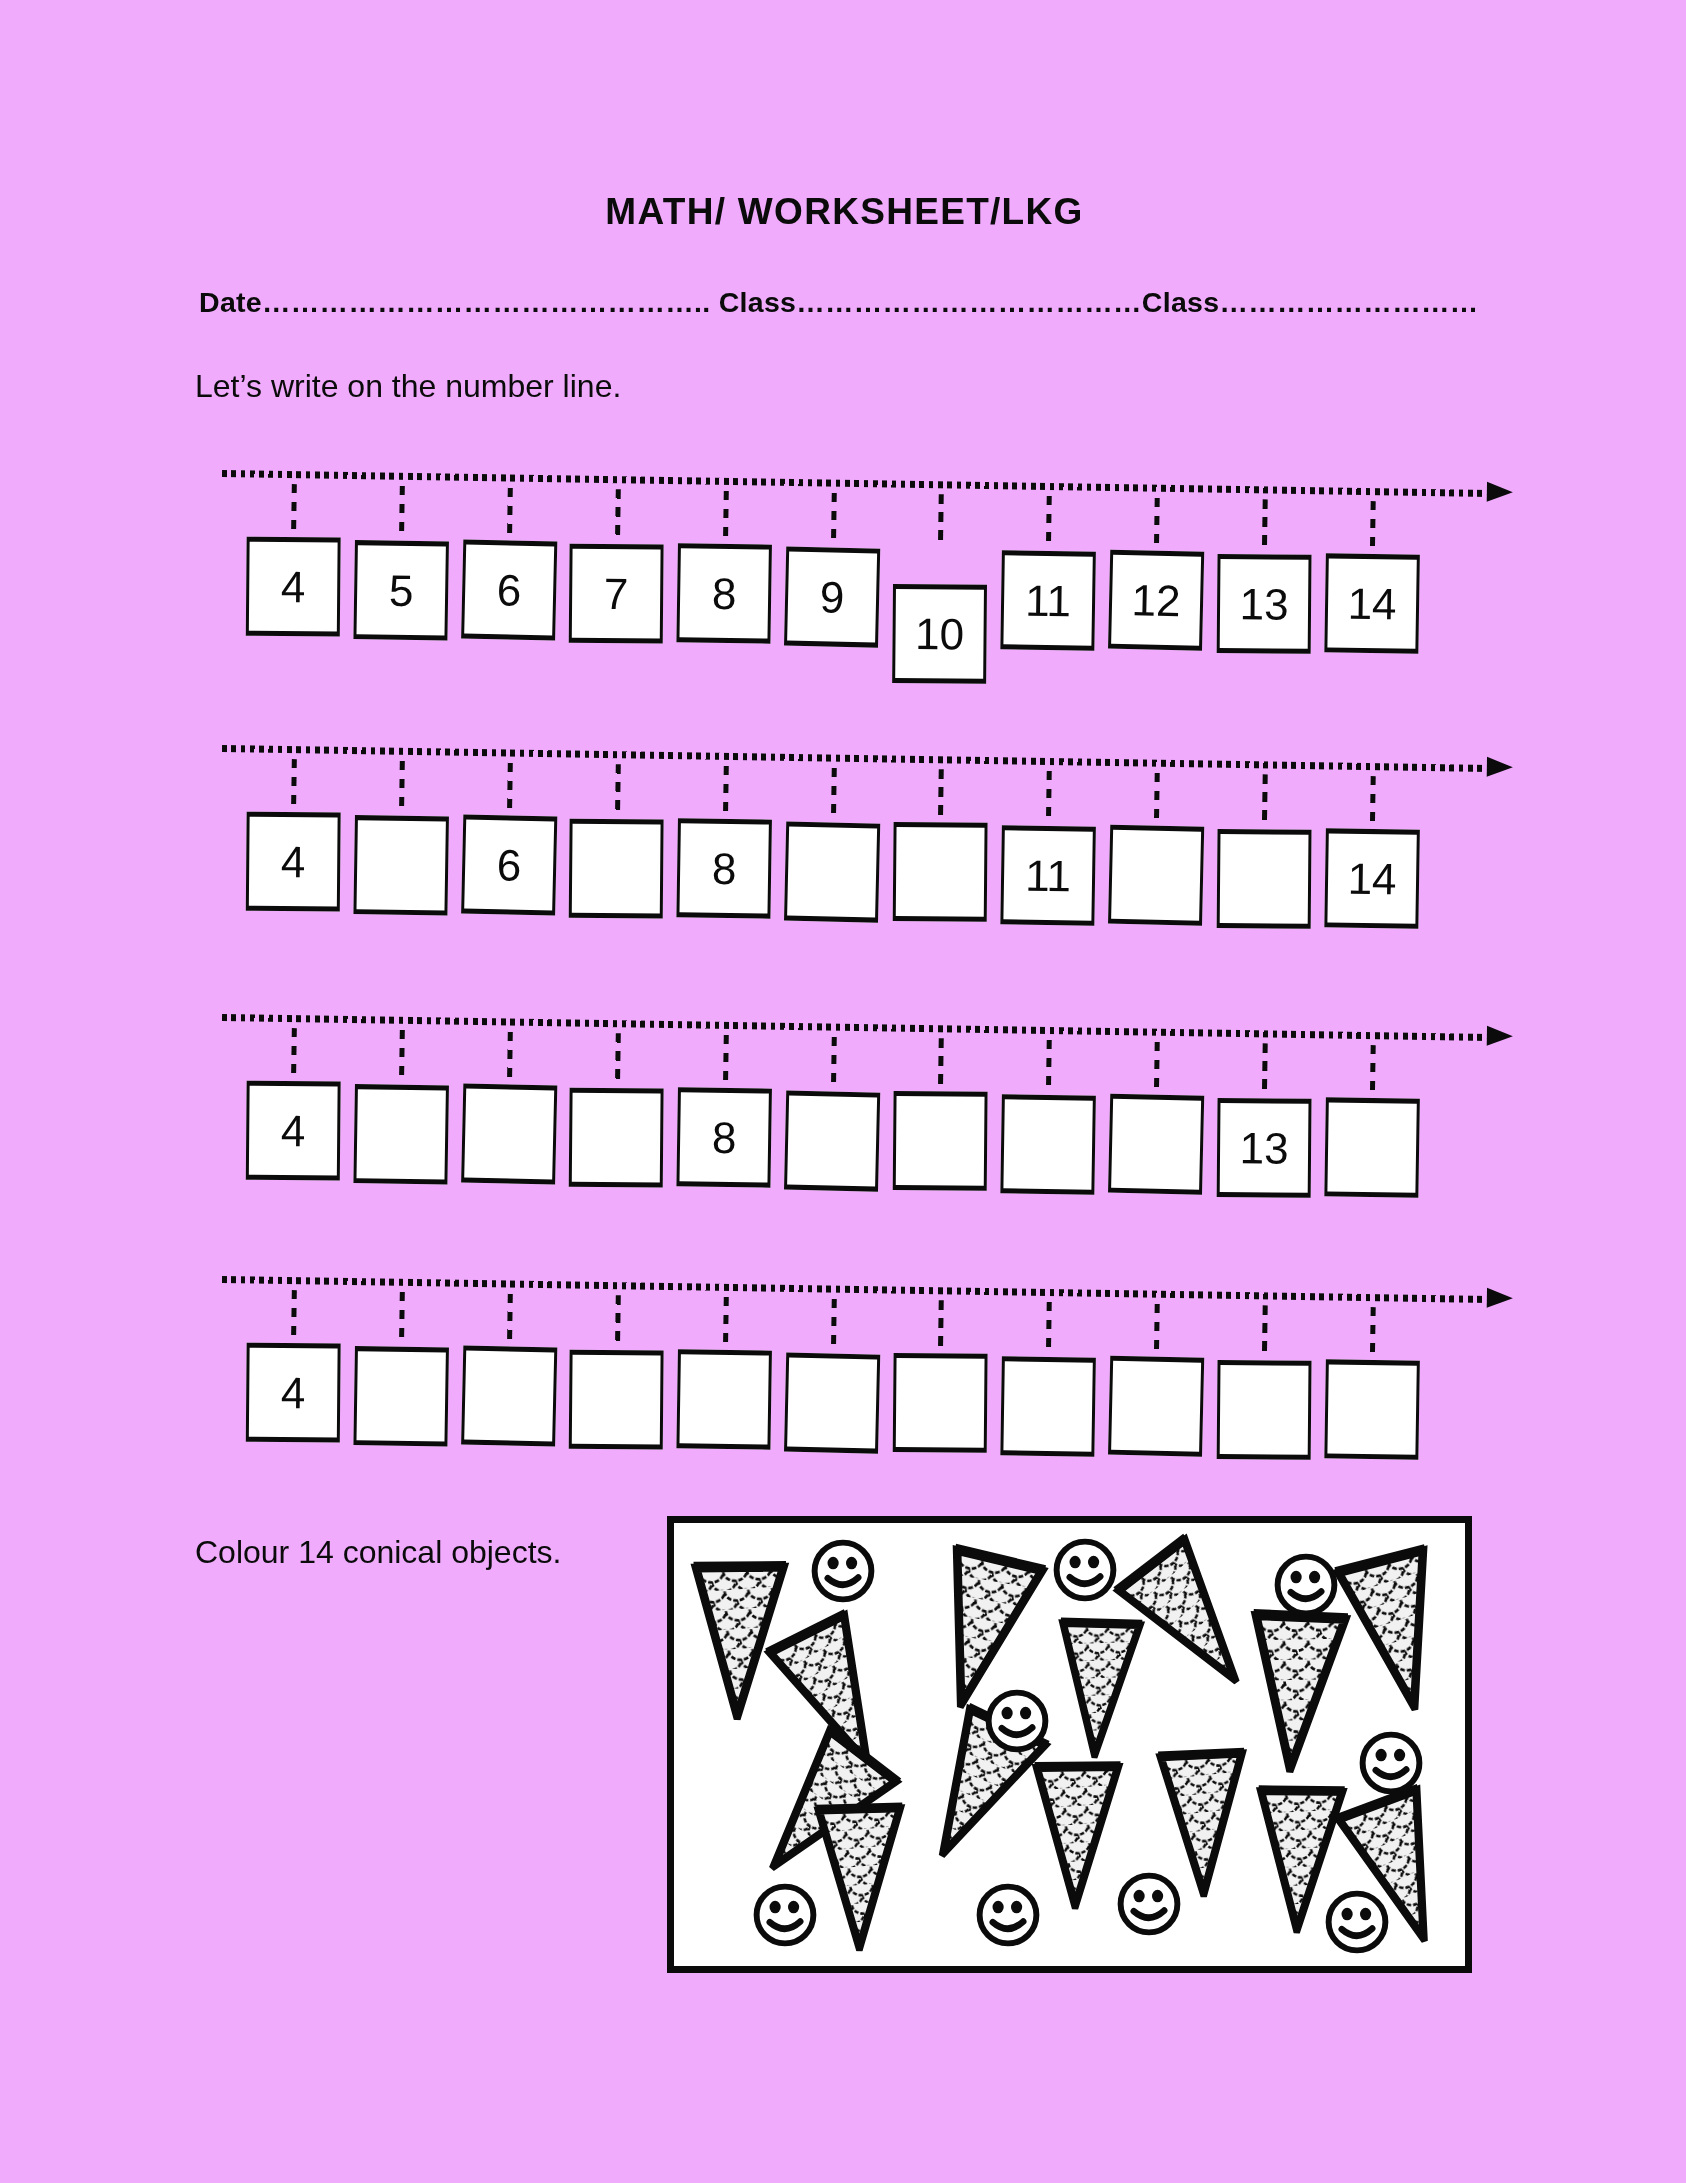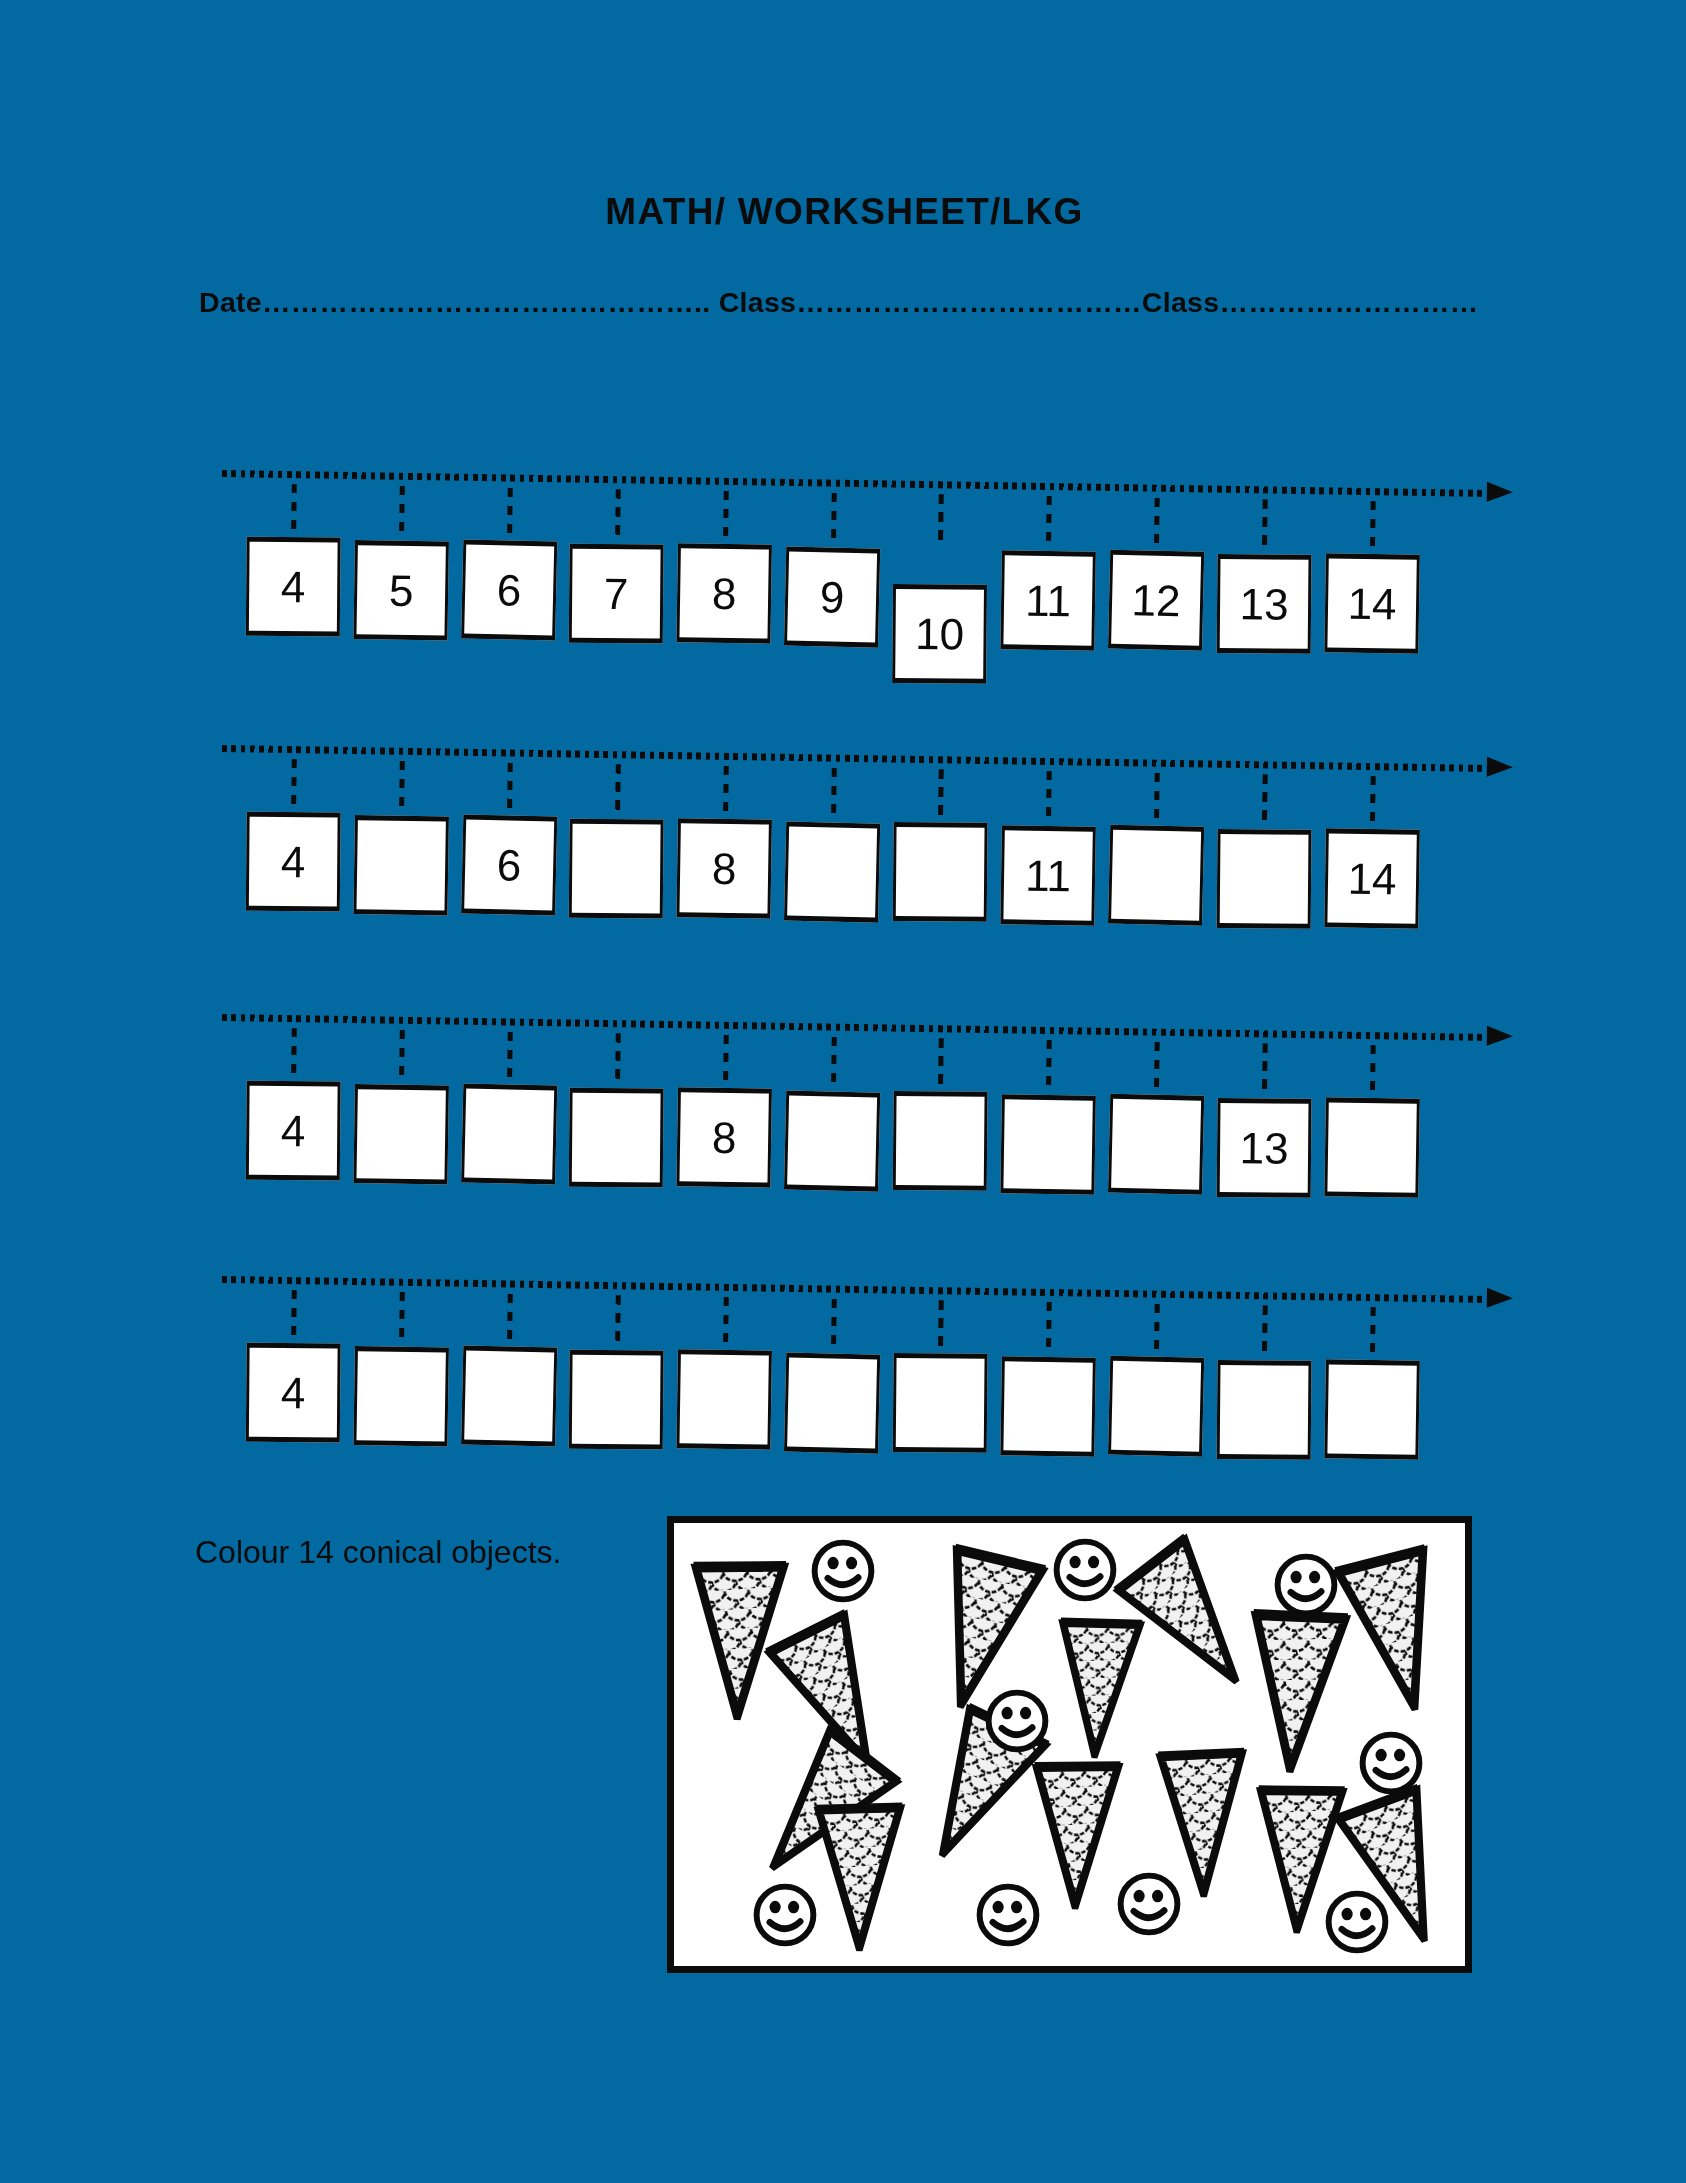--- a/index.html
+++ b/index.html
@@ -1,18 +1,18 @@
 <!DOCTYPE html>
 <html style="--ink: #0b0b0b;font-size:10.6px"><head>
 <meta charset="utf-8">
 <style>
   :root { --ink:#0b0b0b; }
   html,body { margin:0; padding:0; background:#888; }
   .page {
-    position:relative; width:1687px; height:2183px; background:#0369a1;
+    position:relative; width:1687px; height:2183px; background:#f0abfc;
     font-family:"Liberation Sans", sans-serif; color:var(--ink); overflow:hidden;
   }
   .title {
     position:absolute; left:199px; top:191px; width:1291px;
     text-align:center; font-size:37px; font-weight:bold; letter-spacing:1.3px;
   }
   .nameline {
     position:absolute; left:199px; top:286px; width:1324px;
     font-size:28.5px; font-weight:bold; white-space:nowrap; letter-spacing:0.3px;
   }
@@ -69,20 +69,21 @@
     </defs>
   </svg>
 
   <div class="title">MATH/ WORKSHEET/LKG</div>
 
   <div class="nameline">
     <span>Date</span><span>………………………………………..</span>
     <span>Class</span><span>………………………………</span><span>Class</span><span>………………………</span>
   </div>
 
+  <div class="instr1">Let’s write on the number line.</div>
 
   <div id="rows">
       <div class="nrow" style="top: 467px;">
         <div class="nline"></div>
         <div class="nhead"></div>
         <div class="ntick" style="left: 70px;"></div>
         <div class="nbox" style="left: 26px; transform: rotate(-0.4deg) translateY(0px);">4</div>
         <div class="ntick" style="left: 178px;"></div>
         <div class="nbox" style="left: 134px; transform: rotate(0deg) translateY(2px);">5</div>
         <div class="ntick" style="left: 286px;"></div>

